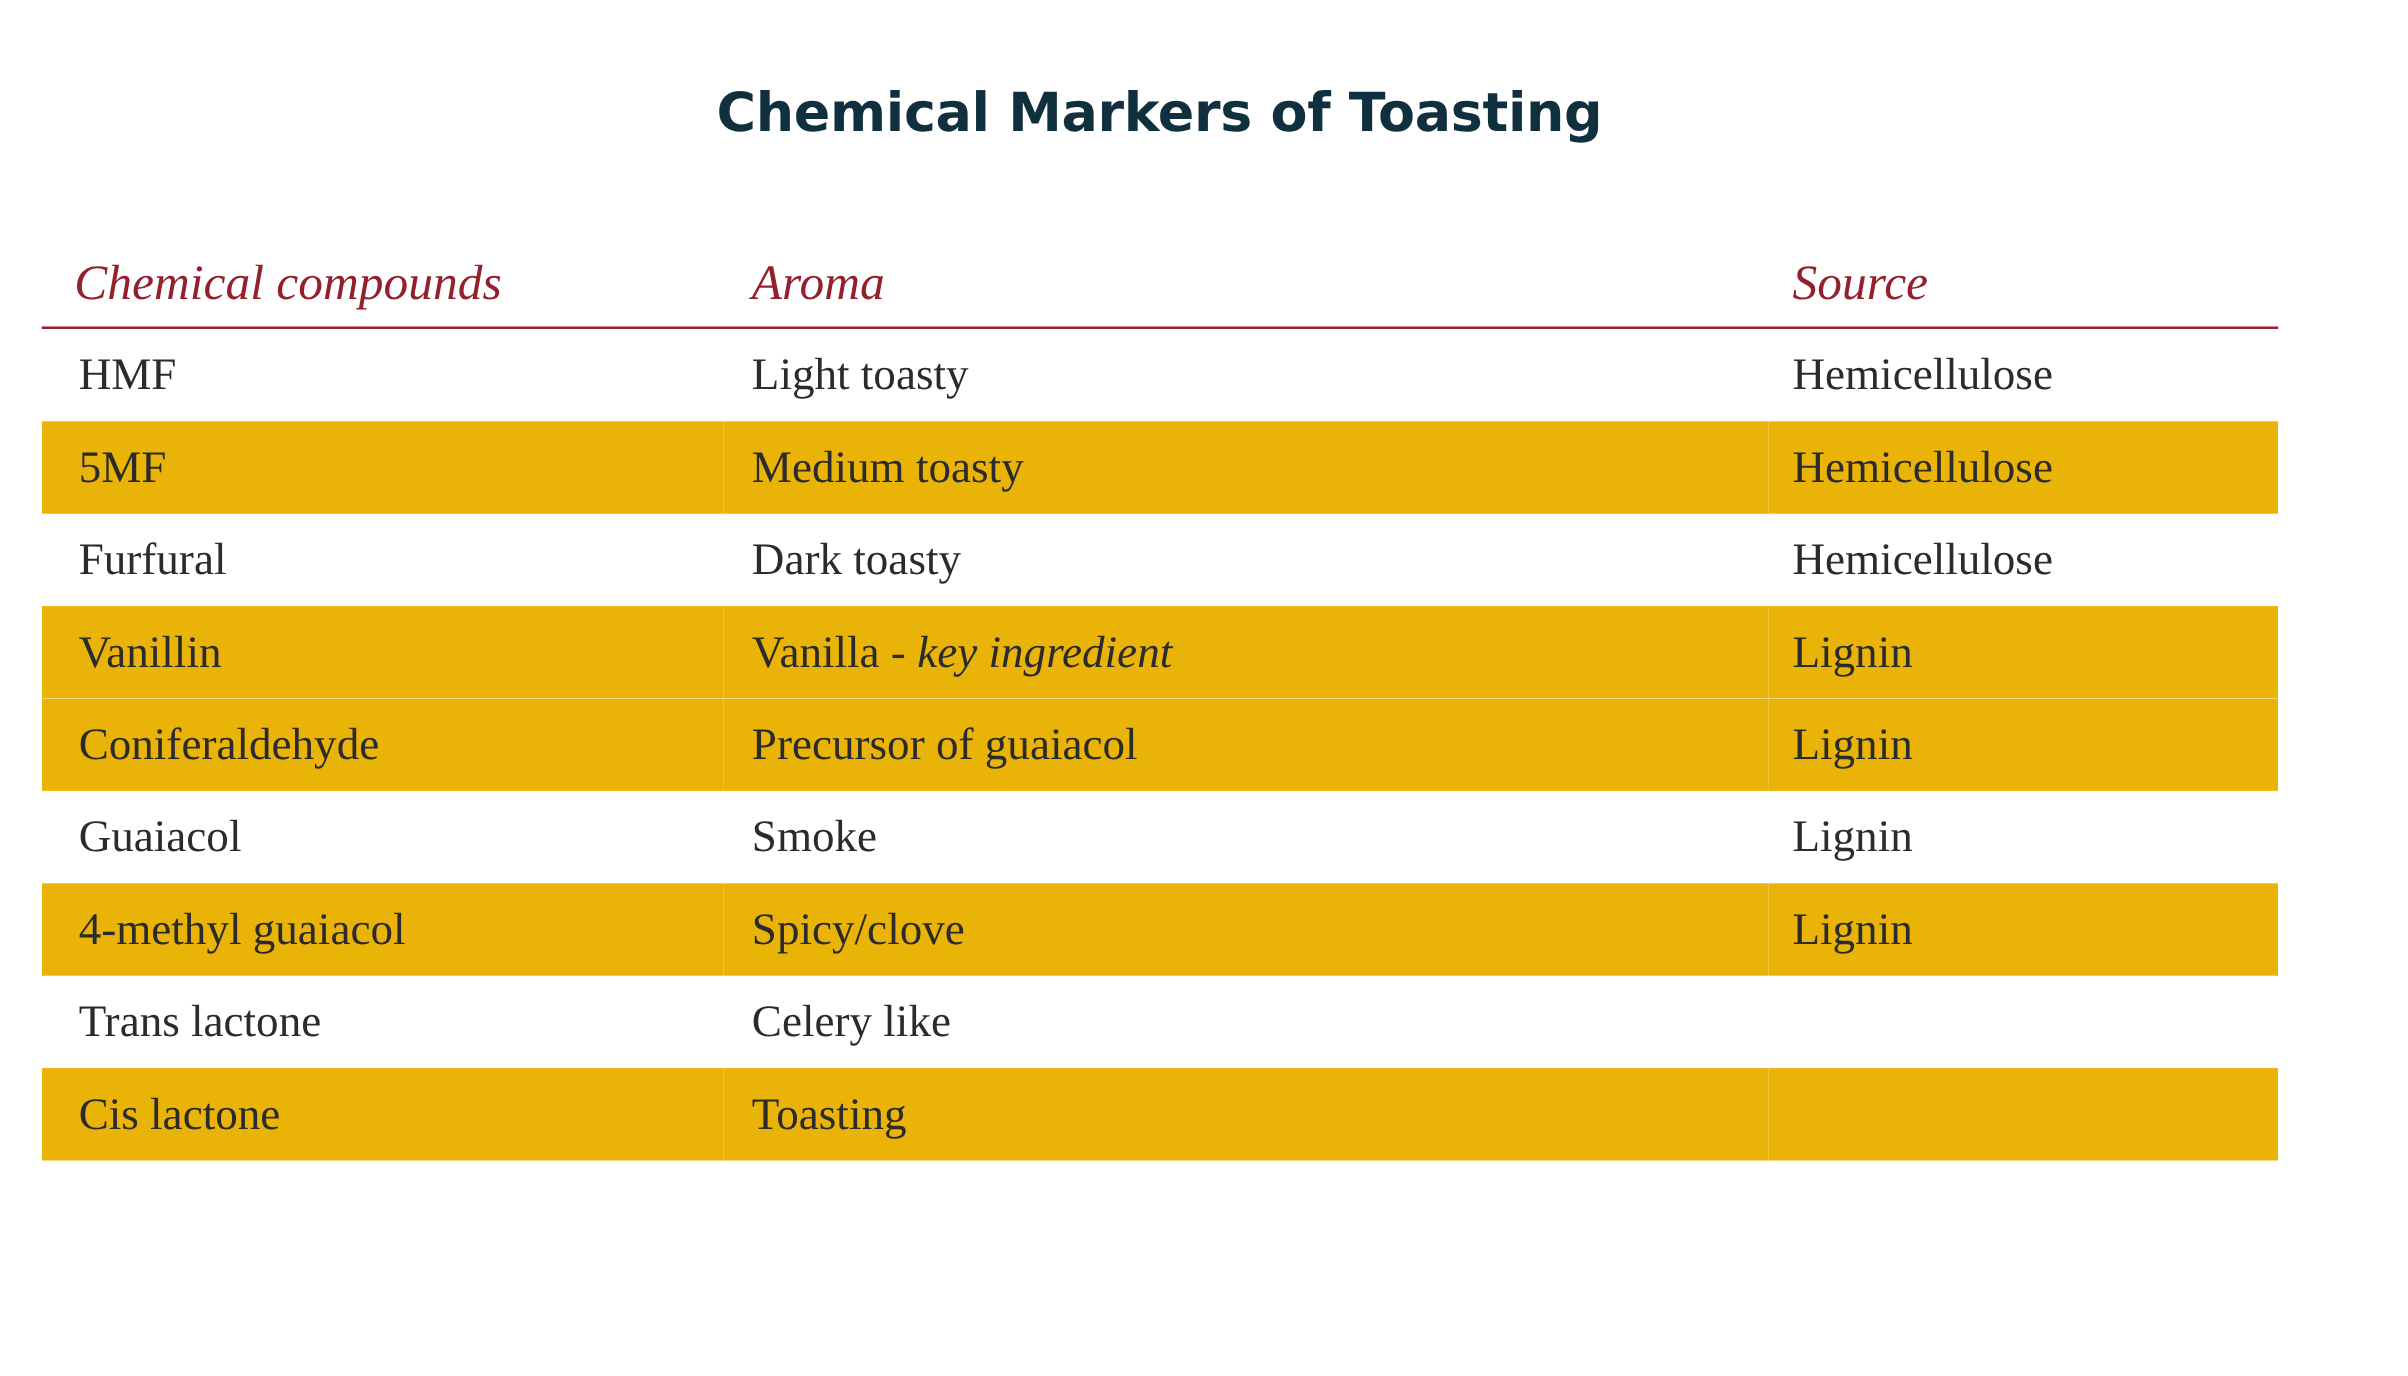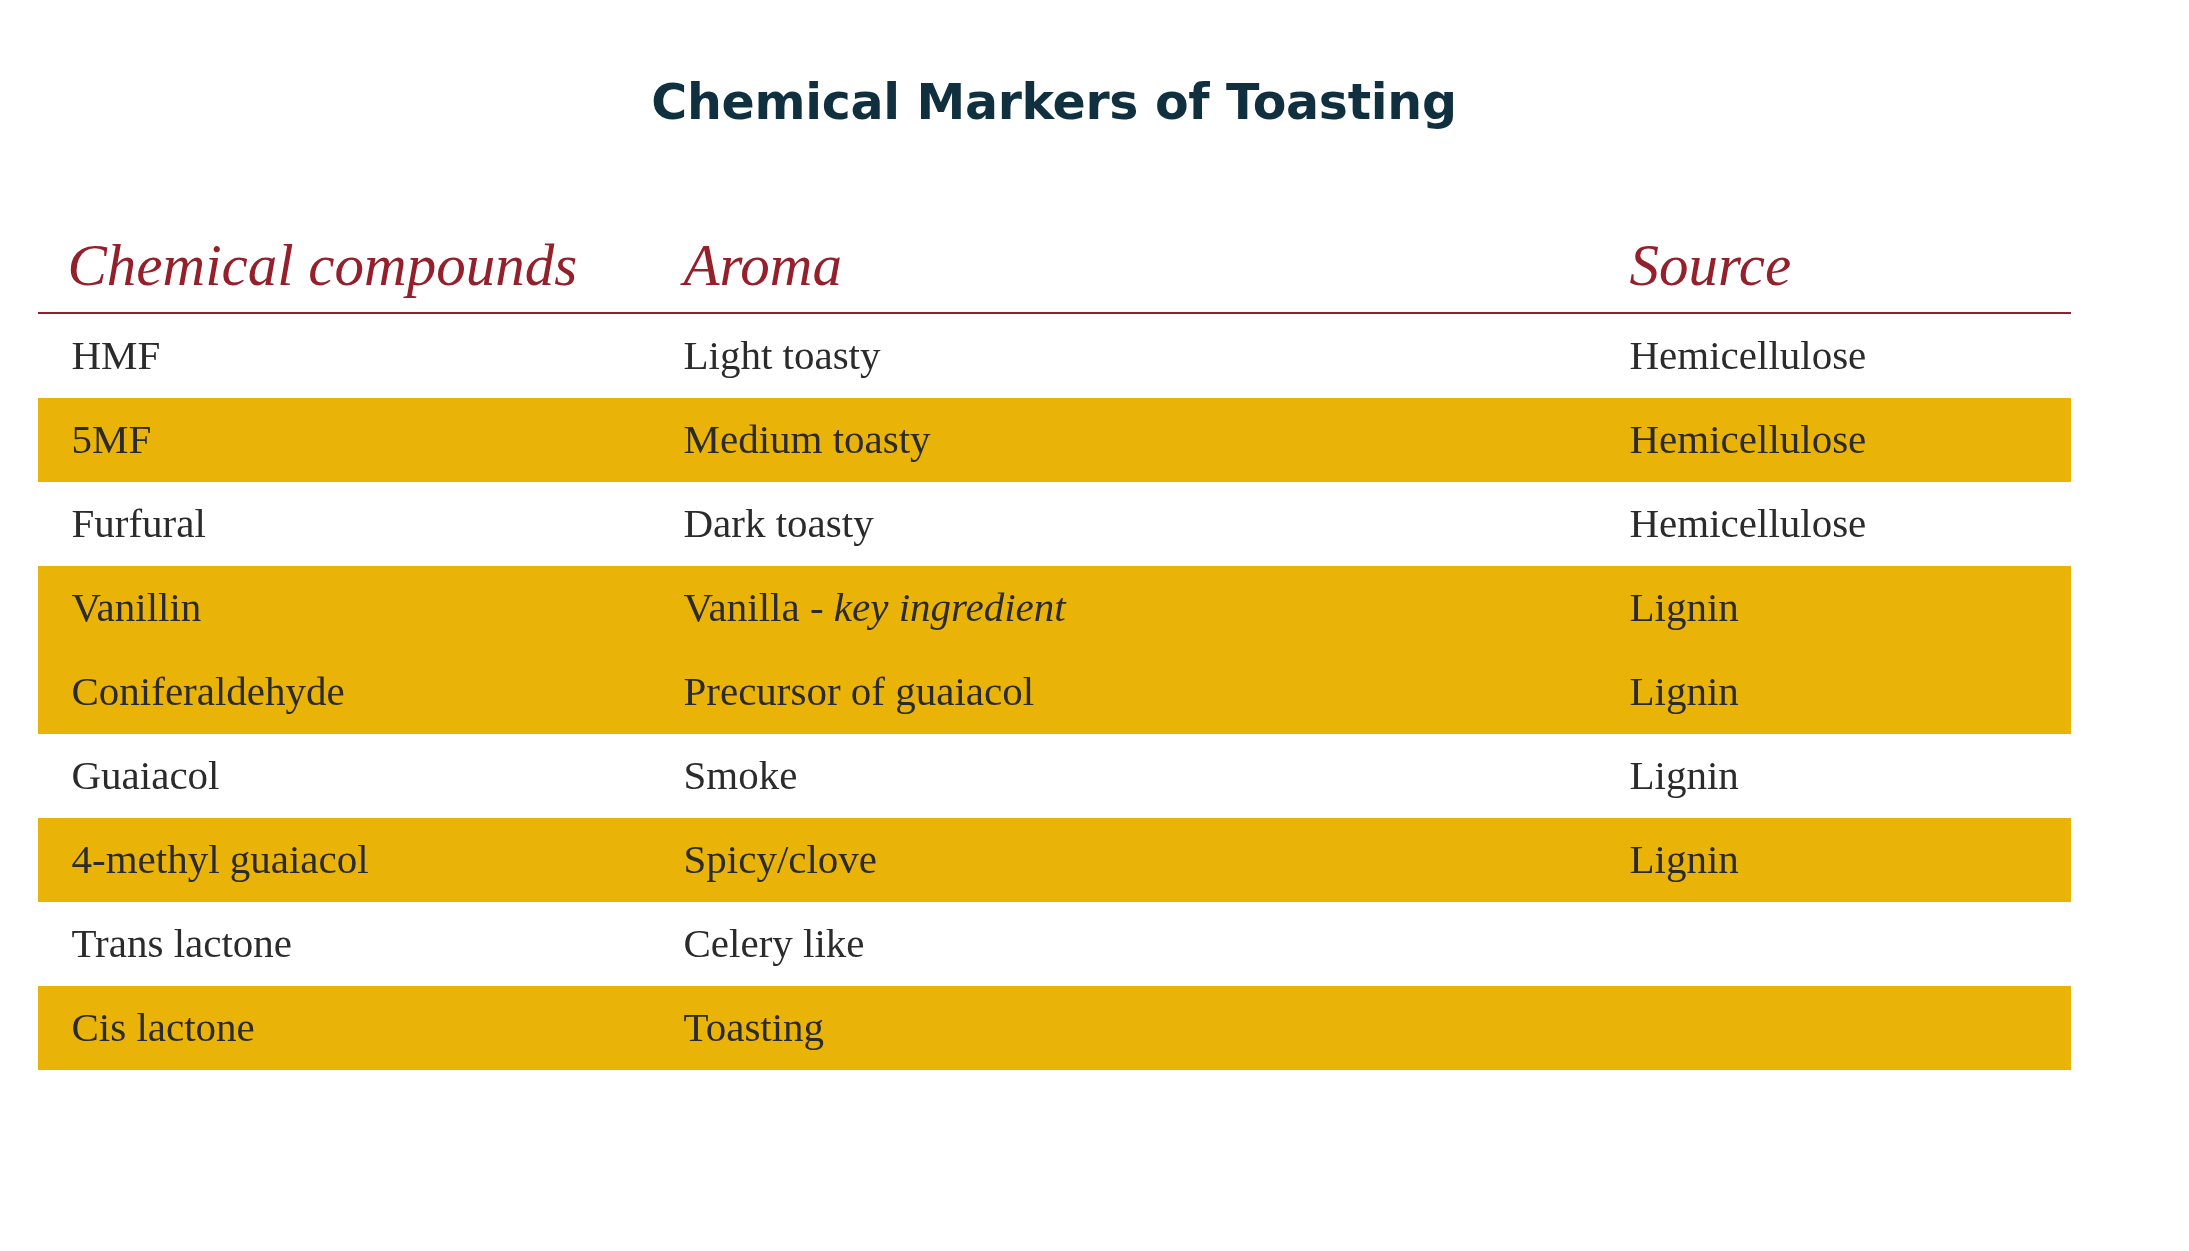--- a/index.html
+++ b/index.html
@@ -44,21 +44,21 @@
   }
   table.markers col.c-compound { width: 620px; }
   table.markers col.c-aroma    { width: 950px; }
   table.markers col.c-source   { width: 463px; }
 
   table.markers thead th {
     text-align: left;
     font-family: "Liberation Serif", serif;
     font-style: italic;
     font-weight: normal;
-    font-size: 59px;
+    font-size: 45px;
     color: #94202c;
     padding: 0 0 14px 0;
     border-bottom: 2px solid #94202c;
     vertical-align: bottom;
     line-height: 1.1;
   }
   table.markers thead th.th-compound { padding-left: 30px; }
   table.markers thead th.th-aroma    { padding-left: 26px; font-family: Liberation Serif, serif; }
   table.markers thead th.th-source   { padding-left: 22px; font-family: Liberation Serif, serif; }
 

